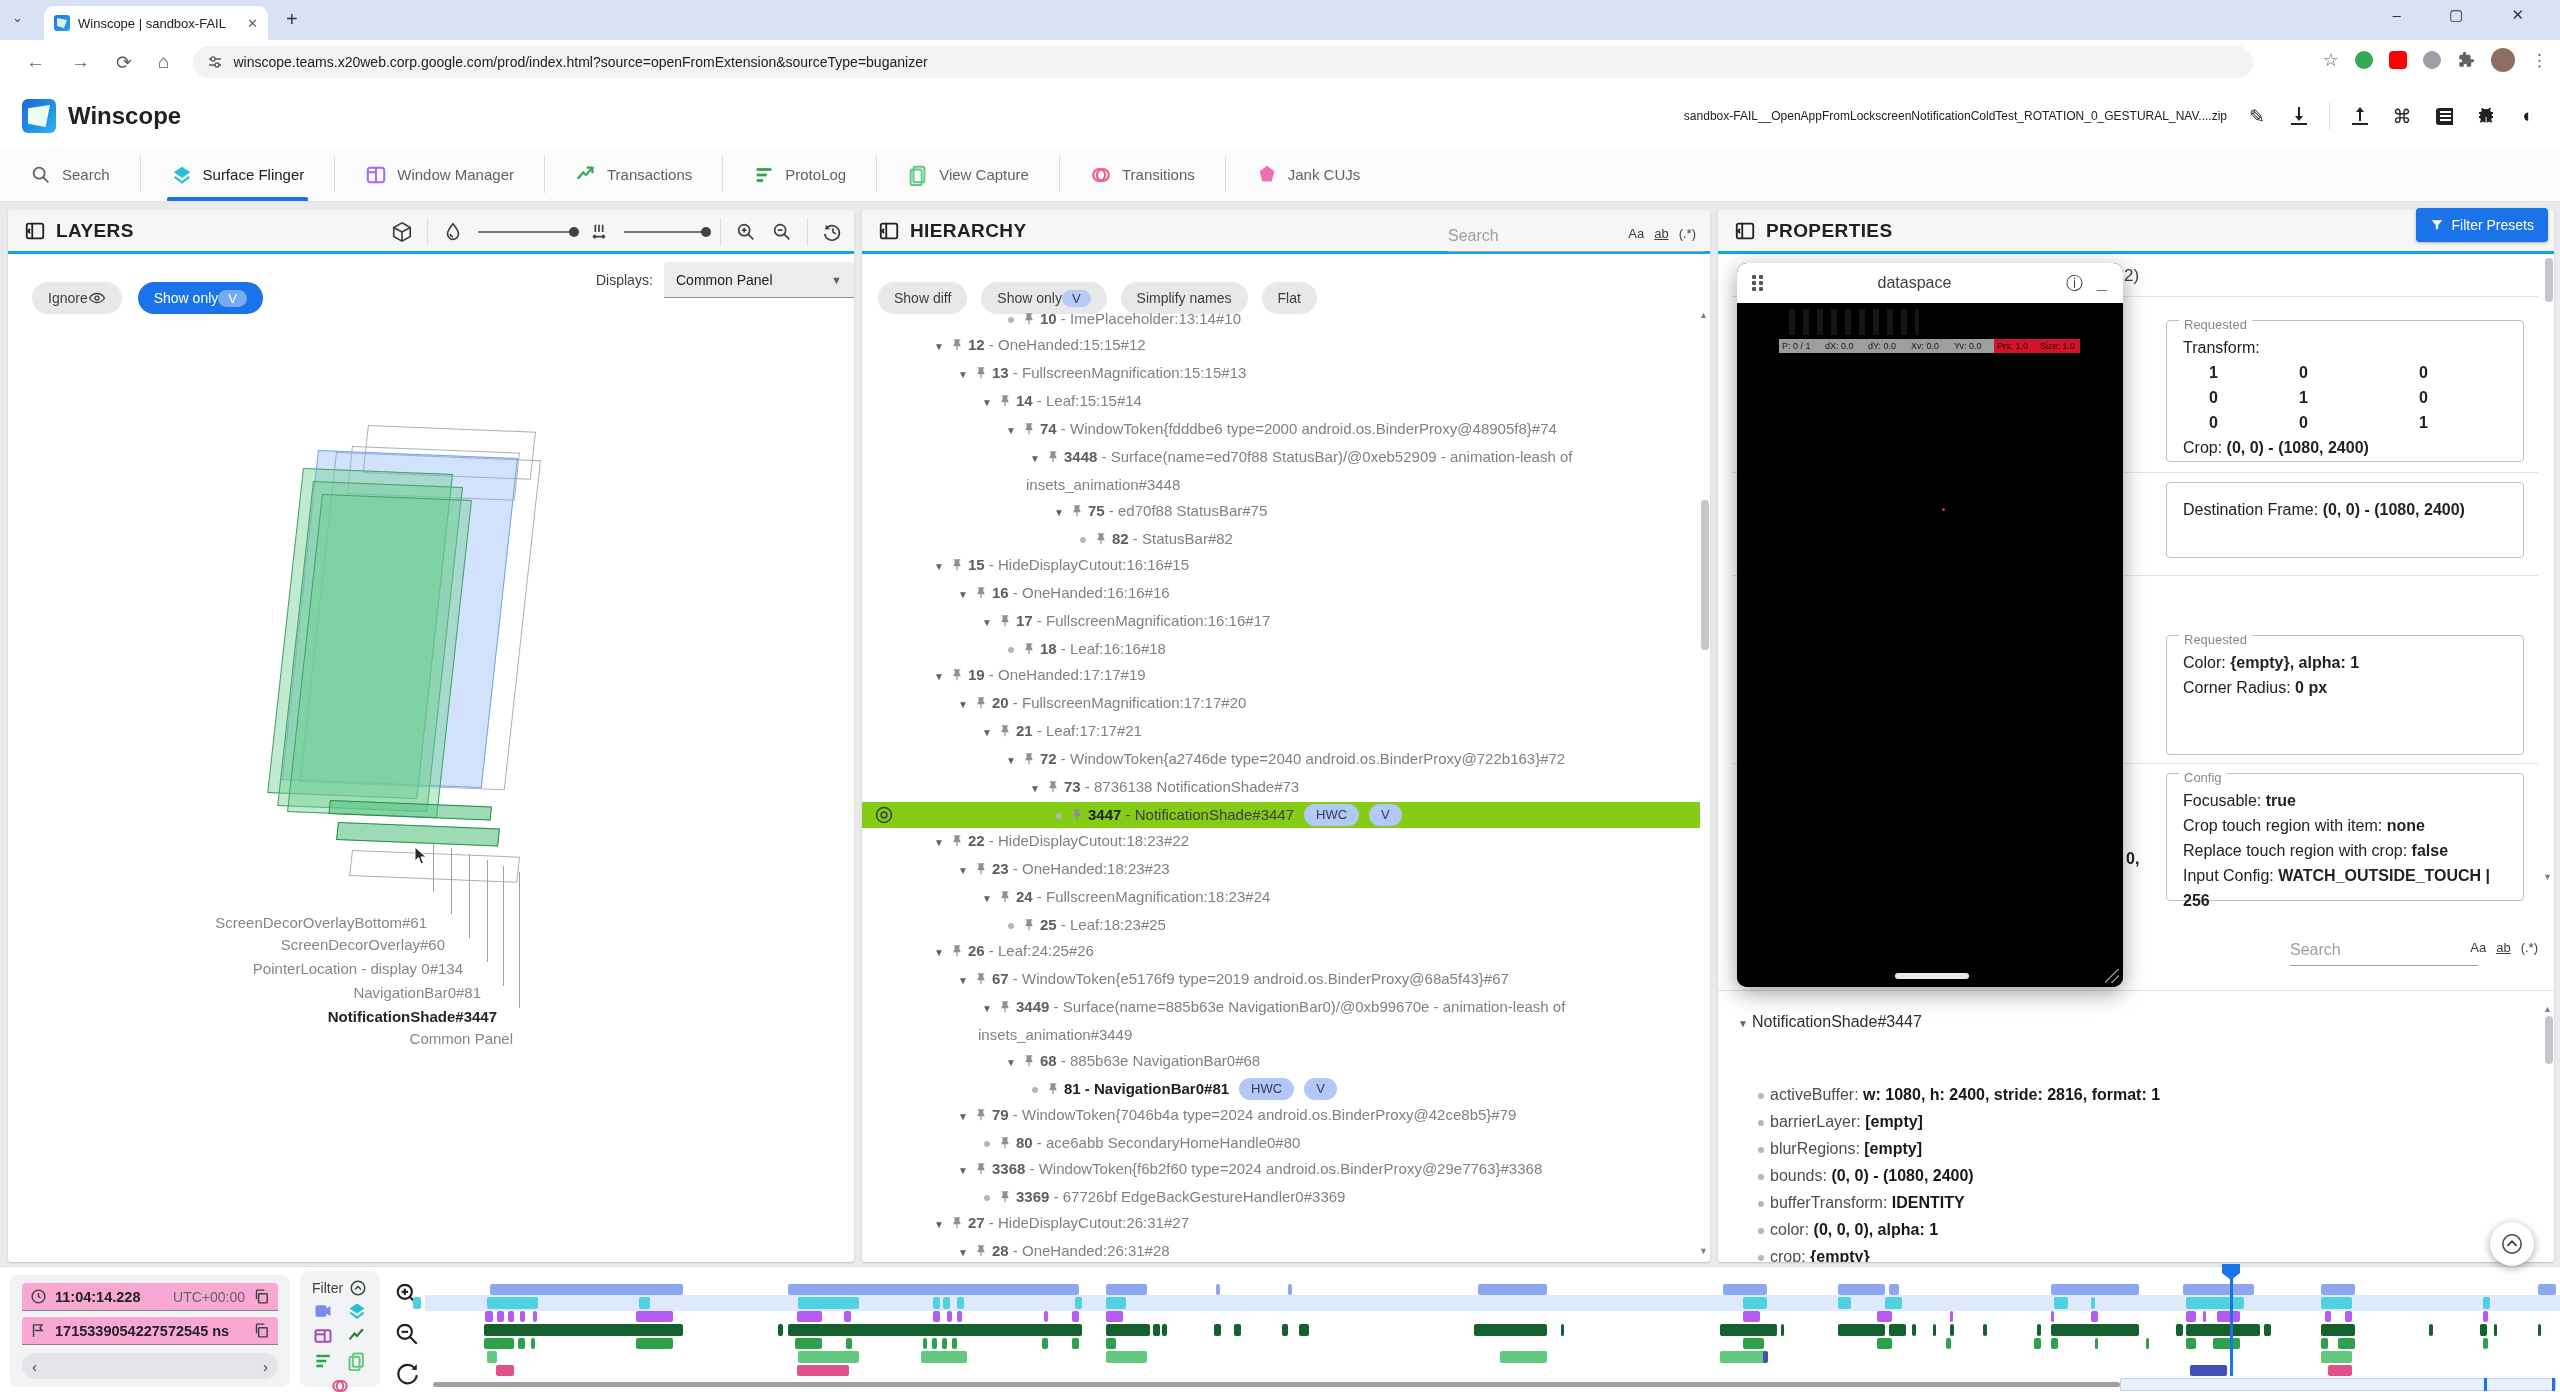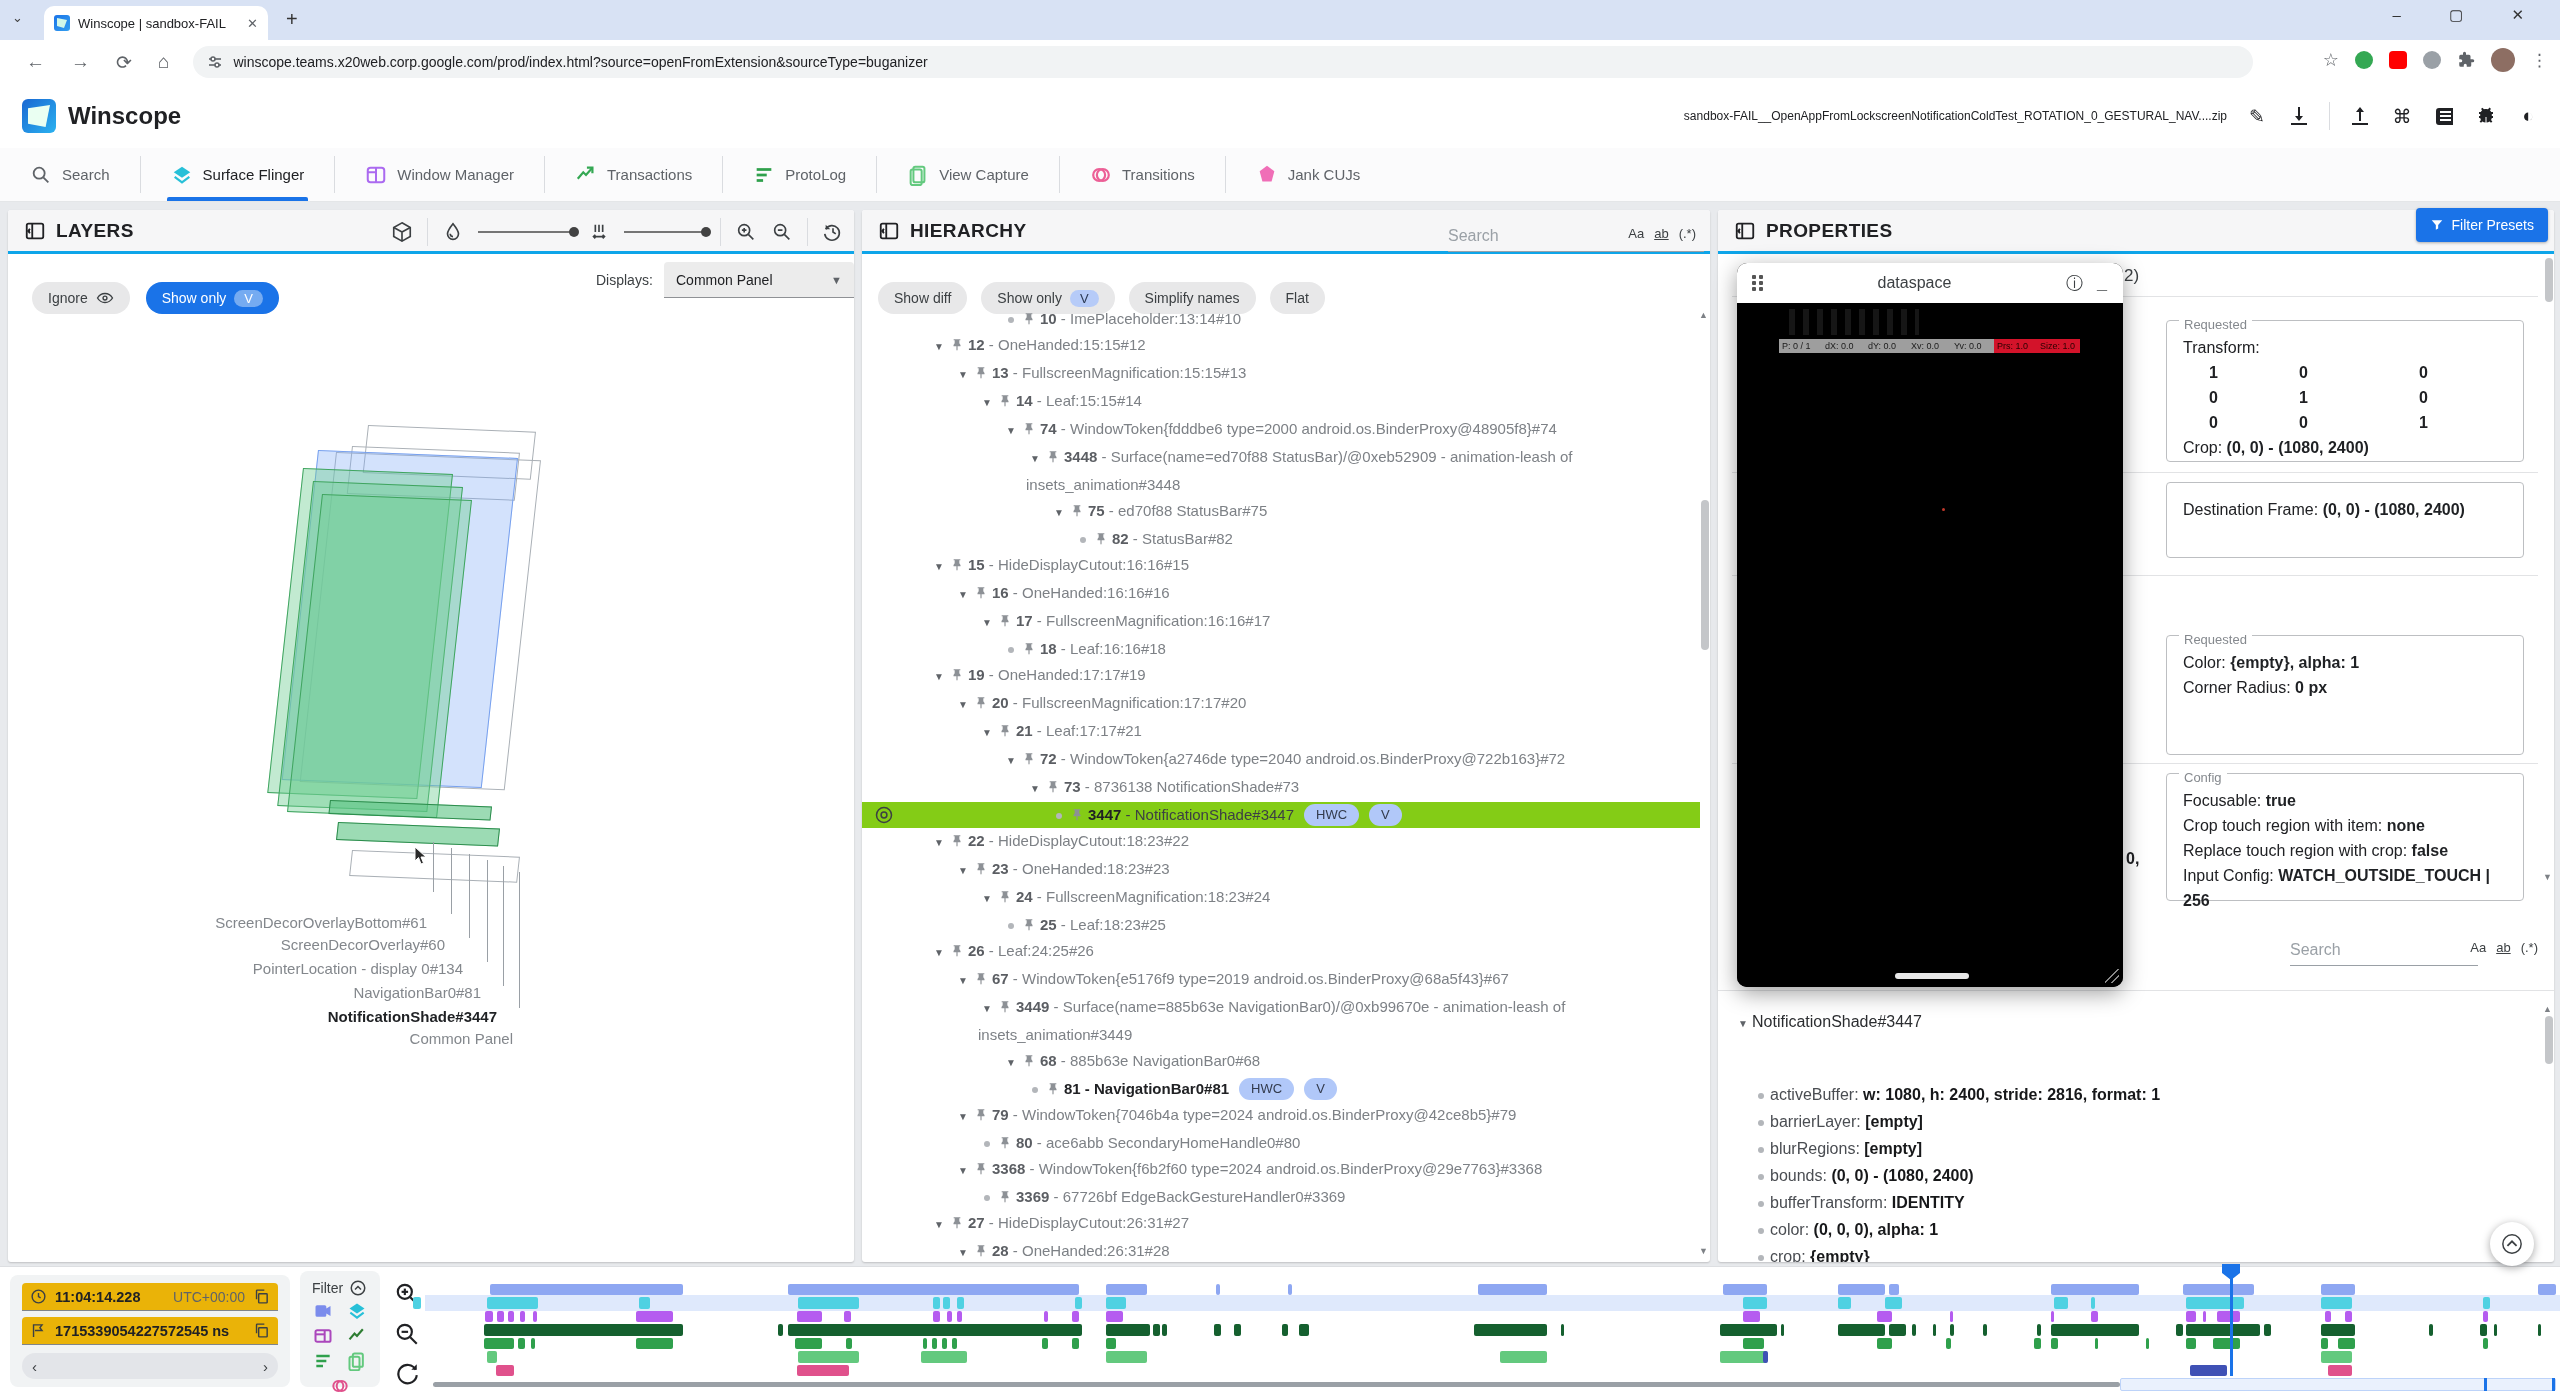--- a/index.html
+++ b/index.html
@@ -43,21 +43,21 @@
   .filter-presets{position:absolute;right:12px;top:208px;height:34px;background:#1a73e8;color:#fff;border-radius:4px;
        display:flex;align-items:center;gap:8px;padding:0 14px;font-size:14px;z-index:40;box-shadow:0 1px 3px rgba(0,0,0,.3);}
   
   .panel{position:absolute;top:210px;height:1052px;background:#fff;border-radius:3px;box-shadow:0 1px 2px rgba(0,0,0,.18);overflow:hidden;}
   .p-layers{left:8px;width:846px;}
   .p-hier{left:862px;width:848px;}
   .p-props{left:1718px;width:836px;}
   .phead{position:absolute;left:0;top:0;right:0;height:44px;background:#f6f6f7;border-bottom:3px solid #0ea5e9;display:flex;align-items:center;}
   .ptitle{font-size:19px;font-weight:bold;letter-spacing:.4px;margin-left:10px;}
   .picon{width:22px;height:22px;margin-left:16px;flex:none;display:flex;}
-  .chip{height:32px;border-radius:16px;background:#e8e8e9;color:#3c4043;display:inline-flex;align-items:center;gap:8px;padding:0 16px;font-size:14px;margin-top:36px;}
+  .chip{height:32px;border-radius:16px;background:#e8e8e9;color:#3c4043;display:inline-flex;align-items:center;padding:0 16px;font-size:14px;margin-top:36px;}
   .chip.blue{background:#1a73e8;color:#fff;}
   .vpill{background:#b6cbf8;color:#2d3b55;border-radius:11px;padding:1px 10px;font-size:13px;}
   .chip.blue .vpill{background:rgba(255,255,255,.4);color:#fff;}
   
   .lay-controls{position:absolute;left:0;top:44px;right:0;height:52px;display:flex;align-items:center;}
   .displays-lbl{position:absolute;left:588px;font-size:14px;color:#3c4043;}
   .displays-sel{position:absolute;left:656px;width:190px;height:36px;background:#ececec;border-bottom:1px solid #8f9195;border-radius:4px 4px 0 0;display:flex;align-items:center;font-size:14px;padding:0 12px;}
   .displays-sel .car{margin-left:auto;color:#5f6368;font-size:11px;}
   .lay-toolbar{position:absolute;right:10px;top:8px;display:flex;align-items:center;gap:14px;color:#3c4043;}
   .ticon{width:22px;height:22px;display:flex;align-items:center;justify-content:center;}
@@ -122,21 +122,21 @@
   .pseg.red{background:#d3132a;color:#2b0000;}
   .homebar{position:absolute;left:158px;bottom:8px;width:74px;height:6px;border-radius:3px;background:#e8e8e8;}
   .resize{position:absolute;right:4px;bottom:4px;width:14px;height:14px;
      background:linear-gradient(135deg,transparent 45%,#888 45%,#888 52%,transparent 52%,transparent 70%,#888 70%,#888 77%,transparent 77%);}
   .barcode{position:absolute;left:52px;top:6px;height:26px;width:130px;
      background:repeating-linear-gradient(90deg,#161616 0 6px,#000 6px 14px);}
   .reddot{position:absolute;left:205px;top:205px;width:3px;height:3px;background:#c0392b;border-radius:50%;}
   
   .timeline{position:absolute;left:0;top:1266px;width:2560px;height:126px;background:#fff;border-top:1px solid #dddfe2;}
   .tcard{position:absolute;background:#f1f3f4;border-radius:8px;}
-  .tfield{position:absolute;left:12px;right:12px;height:28px;background:#eab308;border-bottom:1px solid #80858a;border-radius:4px 4px 0 0;display:flex;align-items:center;font-size:14px;gap:8px;padding:0 8px;}
+  .tfield{position:absolute;left:12px;right:12px;height:28px;background:#f9a8d4;border-bottom:1px solid #80858a;border-radius:4px 4px 0 0;display:flex;align-items:center;font-size:14px;gap:8px;padding:0 8px;}
   .tfield b{font-size:14.5px;}
   .tnav{position:absolute;left:12px;right:12px;bottom:8px;height:26px;background:#e3e5e9;border-radius:13px;display:flex;align-items:center;justify-content:space-between;padding:0 10px;color:#3c4043;font-size:15px;}
   .ficon{width:17px;height:17px;display:flex;}
   .zbtn{position:absolute;left:394px;width:26px;height:26px;color:#202124;display:flex;align-items:center;justify-content:center;}
   .tlrow{position:absolute;left:0;width:2560px;}
   .bar{position:absolute;border-radius:2px;top:0;height:100%;}
   .hl-band{position:absolute;left:425px;right:0;background:#dfe9fc;}
   .cursorline{position:absolute;width:3px;background:#1a73e8;z-index:6;}
   .cursor-mark{position:absolute;z-index:6;}
   .minimap-gray{position:absolute;background:#9aa0a6;border-radius:3px;}

